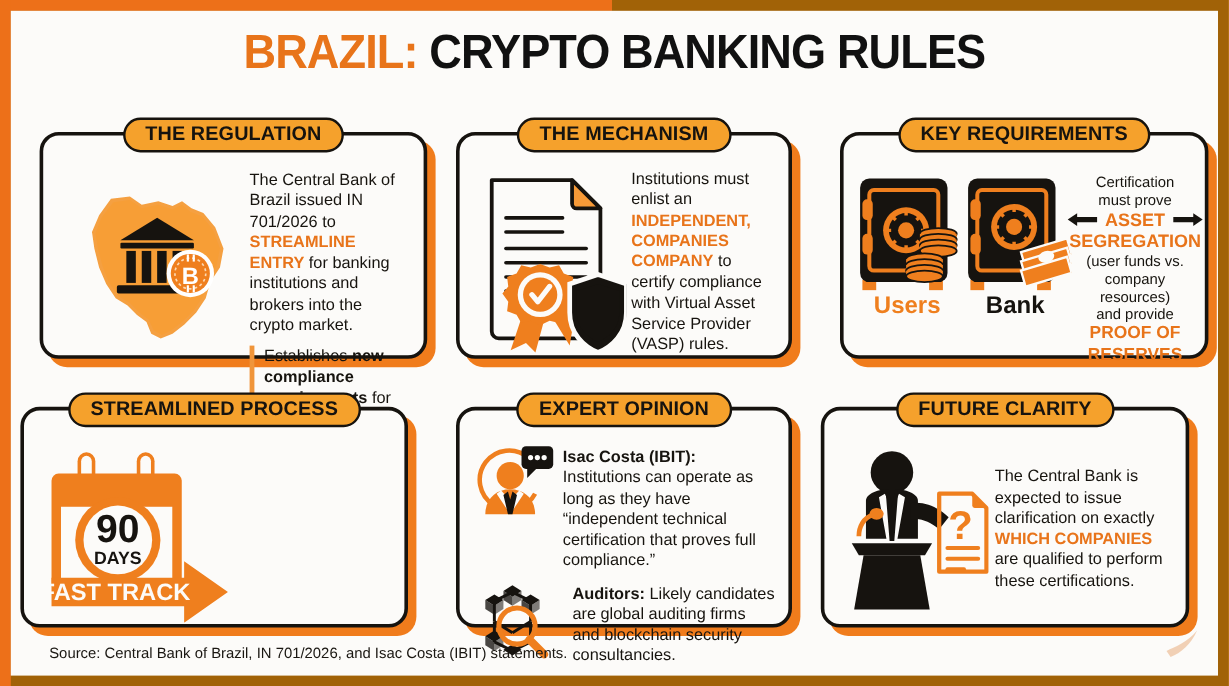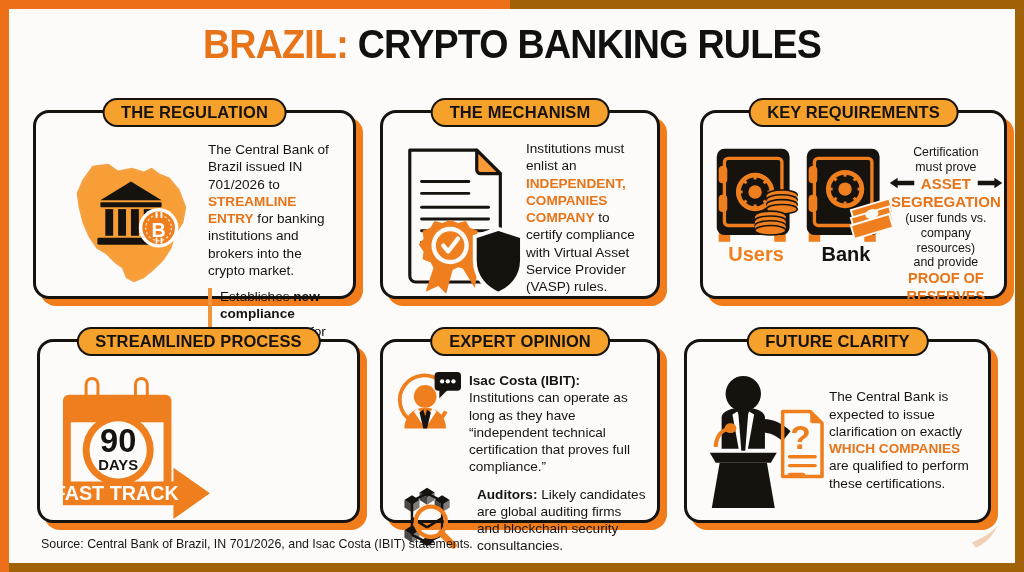--- a/index.html
+++ b/index.html
@@ -304,21 +304,21 @@
           <div style="font-size:15px;font-weight:bold;color:#E8741A;">SEGREGATION</div>
           <div>(user funds vs.</div>
           <div>company resources)</div>
           <div>and provide</div>
           <div style="font-size:14.5px;font-weight:bold;color:#E8741A;">PROOF OF</div>
           <div style="font-size:14.5px;font-weight:bold;color:#E8741A;">RESERVES</div>
         </div>
       </div>
     </div>
 
-    <div class="card" style="left:28px; top:330px; width:323px; height:184px;">
+    <div class="card" style="left:8px; top:330px; width:323px; height:184px;">
       <div class="pill">STREAMLINED PROCESS</div>
       <div class="card-body" style="padding:28px 12px 10px 8px;">
         <div class="icon-col" style="width:168px;height:150px;">
           <svg viewBox="0 0 168 150" width="166" height="148">
 
             <rect x="36" y="6" width="15" height="32" rx="7.5" fill="#EF7F1E"></rect>
             <rect x="86" y="6" width="15" height="32" rx="7.5" fill="#EF7F1E"></rect>
             <rect x="39" y="9" width="9" height="26" rx="4.5" fill="#FCFBF9"></rect>
             <rect x="89" y="9" width="9" height="26" rx="4.5" fill="#FCFBF9"></rect>
 

